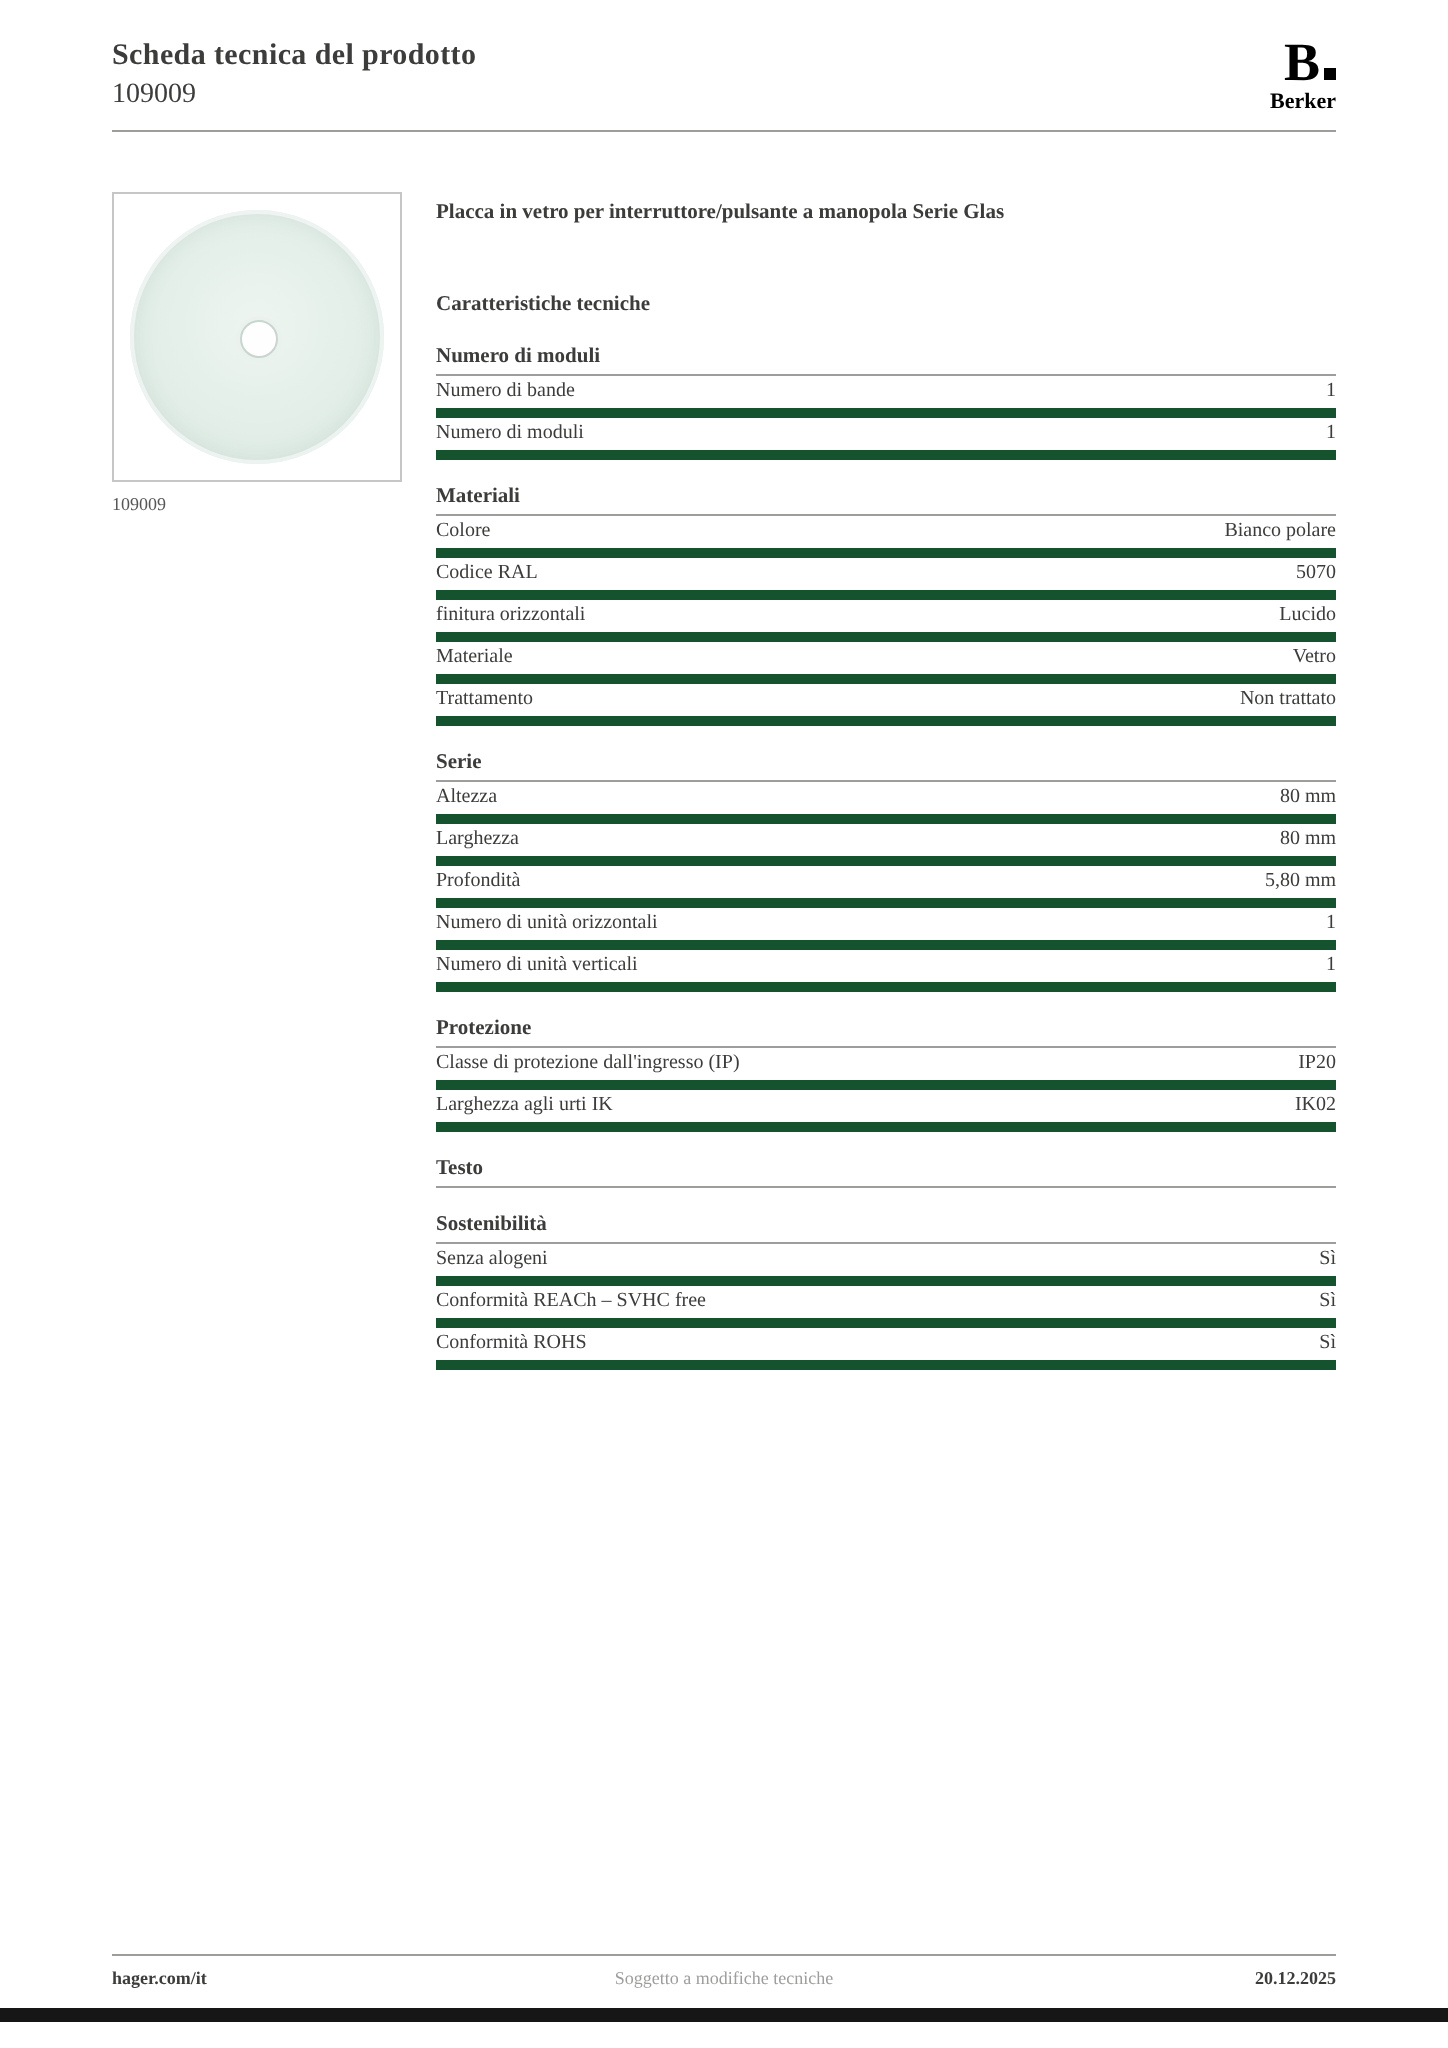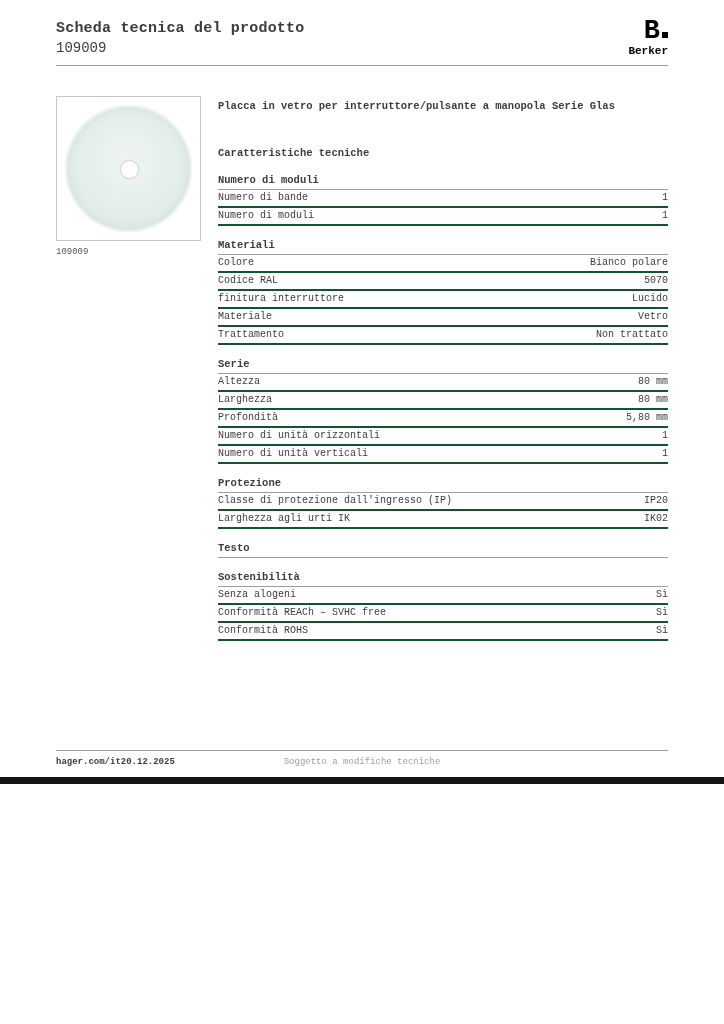--- a/index.html
+++ b/index.html
@@ -1,23 +1,23 @@
 <!DOCTYPE html>
 <html><head>
 <meta charset="utf-8">
 <title>Scheda tecnica del prodotto - 109009</title>
 <style>
   * { box-sizing: border-box; }
   html, body { margin: 0; padding: 0; background: #ffffff; }
   .page {
     position: relative;
     width: 724px;
-    height: 784px;
+    height: 1011px;
     background: #ffffff;
-    font-family: Liberation Mono, monospace;
+    font-family: Liberation Serif, serif;
     color: #3c3c3b;
     overflow: hidden;
   }
 
   
   .header {
     display: flex;
     justify-content: space-between;
     align-items: flex-start;
     padding: 20px 56px 0 56px;
@@ -112,33 +112,34 @@
     padding: 2px 0 3px 0;
     border-bottom: 1px solid #9d9d9c;
   }
   .spec-row {
     display: flex;
     justify-content: space-between;
     align-items: flex-start;
     font-size: 10px;
     line-height: 12px;
     padding: 2px 0;
-    border-bottom: 2px solid #14532d;
+    border-bottom: 5px solid #14532d;
   }
   .spec-value { text-align: right; padding-left: 12px; white-space: nowrap; }
 
   
   .footer {
     position: absolute;
     left: 56px; right: 56px; bottom: 16px;
   }
   .footer-rule { border-top: 1px solid #9d9d9c; margin-bottom: 6px; height: 0; }
   .footer-row {
     position: relative;
     display: flex;
+    justify-content: space-between;
     font-size: 9px;
     line-height: 11px;
   }
   .footer-left { font-weight: bold; color: #3c3c3b; cursor: pointer; }
   .footer-center {
     position: absolute;
     left: 50%; transform: translateX(-50%);
     color: #9d9d9c;
     font-weight: normal;
   }
@@ -198,21 +199,21 @@
         <div class="section-title">Materiali</div>
         <div class="spec-row">
           <span class="spec-label">Colore</span>
           <span class="spec-value">Bianco polare</span>
         </div>
         <div class="spec-row">
           <span class="spec-label">Codice RAL</span>
           <span class="spec-value">5070</span>
         </div>
         <div class="spec-row">
-          <span class="spec-label">finitura interruttore</span>
+          <span class="spec-label">finitura orizzontali</span>
           <span class="spec-value">Lucido</span>
         </div>
         <div class="spec-row">
           <span class="spec-label">Materiale</span>
           <span class="spec-value">Vetro</span>
         </div>
         <div class="spec-row">
           <span class="spec-label">Trattamento</span>
           <span class="spec-value">Non trattato</span>
         </div>

